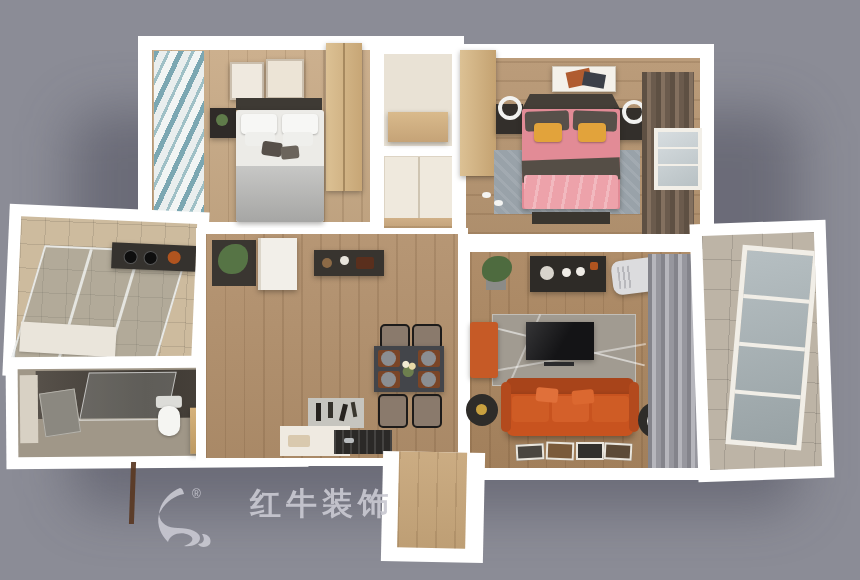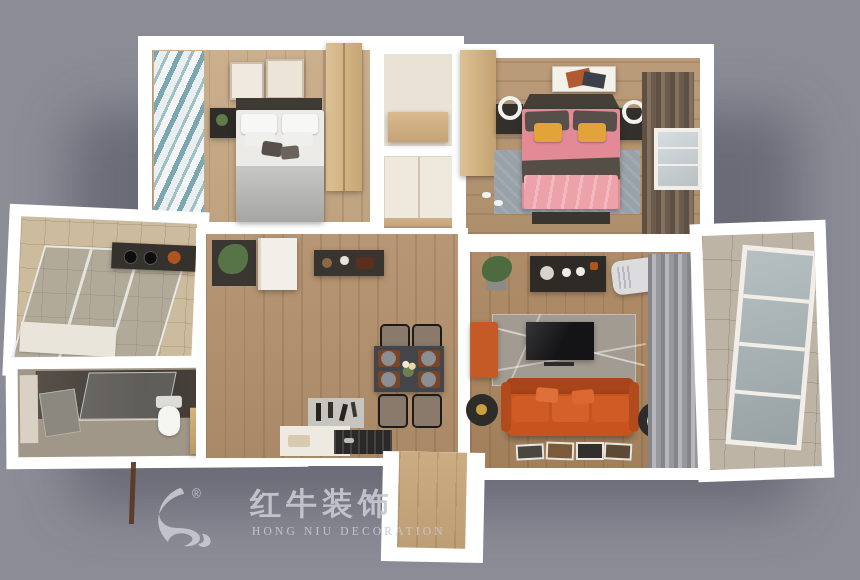--- a/index.html
+++ b/index.html
@@ -230,16 +230,15 @@
 
   <div class="f" style="left: 128px; top: 460px; width: 320px; height: 100px; opacity: 0.92; color: rgb(200, 200, 209);">
     <div class="f" style="left:2px;top:2px;width:5px;height:62px;background:#5a3822;transform:rotate(2deg);"></div>
     <svg class="f" style="left:18px;top:26px;" width="76" height="62" viewBox="0 0 76 62">
       <path fill="currentColor" d="M34,2 C24,6 14,16 13,28 C18,18 27,10 38,8 C37,4 36,2 34,2 Z"></path>
       <path fill="currentColor" d="M13,28 C14,38 22,42 32,42 C44,42 54,46 54,52 C54,58 46,61 38,60 C47,57 49,52 43,49 C35,45 24,48 22,56 C16,50 10,40 13,28 Z"></path>
       <path fill="currentColor" d="M56,48 C62,48 66,52 64,58 C61,62 54,62 52,58 C57,58 60,54 56,48 Z"></path>
     </svg>
     <div class="f wm-r" style="left:64px;top:28px;">®</div>
     <div class="f wm-cn" style="left:122px;top:28px;text-align:center;">红牛装饰</div>
-    <div class="f wm-en" style="left:124px;top:66px;">HONG NIU DECORATION</div>
   </div>
 
 </div>
 
 </body></html>

